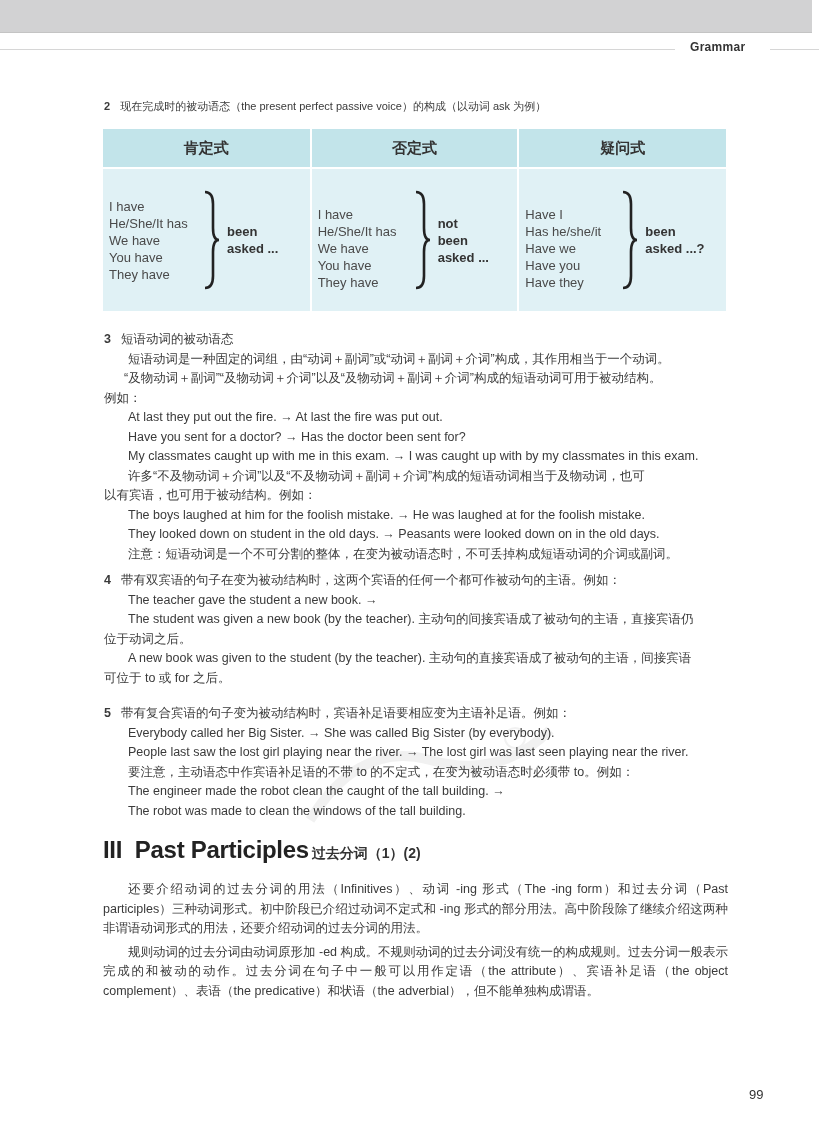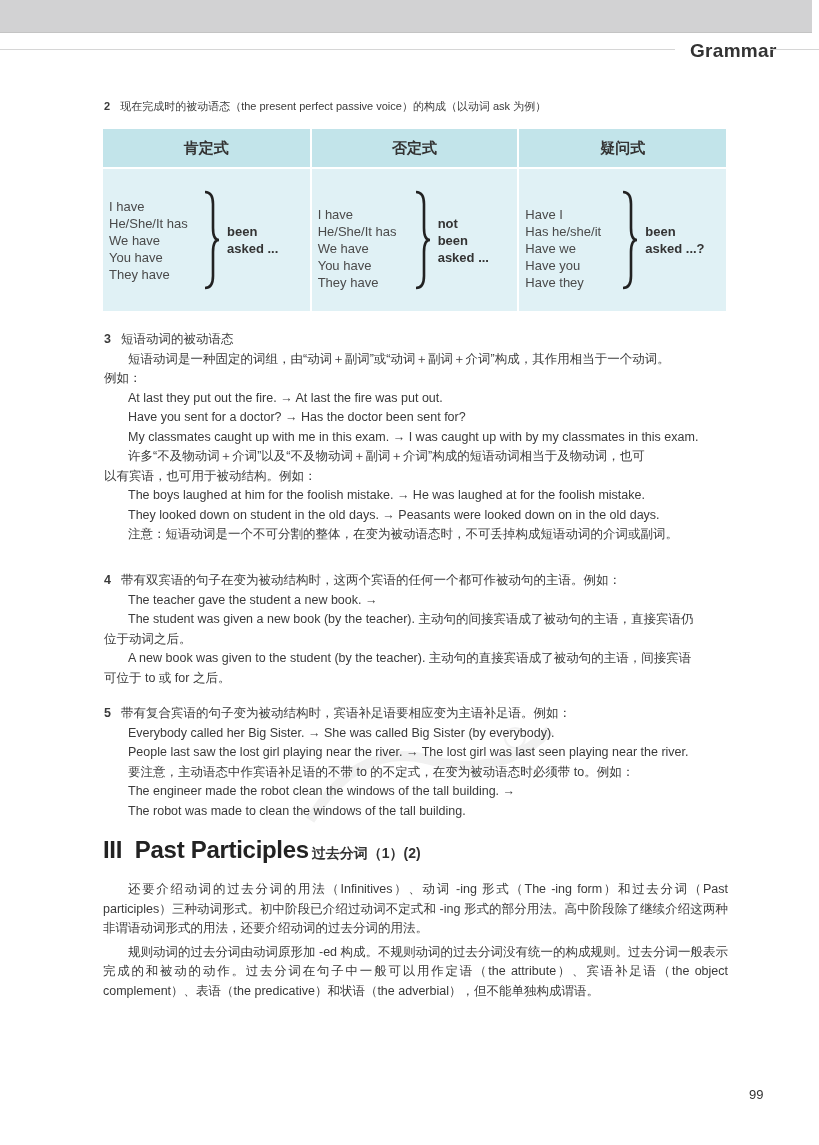--- a/index.html
+++ b/index.html
@@ -1,21 +1,21 @@
 <!DOCTYPE html>
 <html><head>
 <meta charset="utf-8">
 <style>
   html, body { margin:0; padding:0; }
   body { width:819px; height:1145px; background:#ffffff; position:relative; overflow:hidden;
          font-family:"Liberation Sans", "DejaVu Sans", sans-serif; color:#3a3a3a; }
   .topbar { position:absolute; left:0; top:0; width:812px; height:32px; background:#d2d2d3; border-bottom:1px solid #c4c4c4; }
   .hdr-line-l { position:absolute; left:0; top:49px; width:675px; height:1px; background:#d6d6d6; }
   .hdr-line-r { position:absolute; left:770px; top:49px; width:49px; height:1px; background:#d6d6d6; }
-  .hdr-title { position:absolute; left:690px; top:40px; font-size:19px; font-weight:bold; color:#333; letter-spacing:0.3px; }
+  .hdr-title { position:absolute; left:690px; top:40px; font-size:12px; font-weight:bold; color:#333; letter-spacing:0.3px; }
   .sec2 { position:absolute; left:104px; top:99px; font-size:11px; color:#3a3a3a; }
   .num { font-weight:bold; margin-right:10px; }
   table.conj { position:absolute; left:103px; top:129px; width:623px; border-collapse:collapse; table-layout:fixed; }
   table.conj th { background:#c2e4ea; height:36px; font-size:15px; font-weight:bold; color:#333; border-right:2px solid #ffffff; border-bottom:2px solid #ffffff; }
   table.conj td { background:#e0f1f5; height:142px; border-right:2px solid #ffffff; vertical-align:middle; padding:0; }
   table.conj th:last-child, table.conj td:last-child { border-right:none; }
   .cell { display:flex; align-items:center; padding-left:6px; }
   .subjects { font-size:13px; line-height:17px; color:#4a4a4a; width:94px; }
   .brace { width:18px; height:100px; margin:0 6px 0 0; }
   .verb { font-size:13px; line-height:17px; font-weight:bold; color:#333; }
@@ -106,20 +106,21 @@
           </div>
         </div>
       </td>
     </tr>
   </tbody>
 </table>
 
 <div class="block" style="top:330px">
   <p><span class="num">3</span><span>短语动词的被动语态</span></p>
   <p class="ind">短语动词是一种固定的词组，由“动词＋副词”或“动词＋副词＋介词”构成，其作用相当于一个动词。</p>
+  <p class="ind" style="padding-left:20px">“及物动词＋副词”“及物动词＋介词”以及“及物动词＋副词＋介词”构成的短语动词可用于被动结构。</p>
   <p>例如：</p>
   <p class="ind">At last they put out the fire. → At last the fire was put out.</p>
   <p class="ind">Have you sent for a doctor? → Has the doctor been sent for?</p>
   <p class="ind">My classmates caught up with me in this exam. → I was caught up with by my classmates in this exam.</p>
   <p class="ind">许多“不及物动词＋介词”以及“不及物动词＋副词＋介词”构成的短语动词相当于及物动词，也可</p>
   <p>以有宾语，也可用于被动结构。例如：</p>
   <p class="ind">The boys laughed at him for the foolish mistake. →  He was laughed at for the foolish mistake.</p>
   <p class="ind">They looked down on student in the old days. → Peasants were looked down on in the old days.</p>
   <p class="ind">注意：短语动词是一个不可分割的整体，在变为被动语态时，不可丢掉构成短语动词的介词或副词。</p>
 </div>
@@ -131,21 +132,21 @@
   <p>位于动词之后。</p>
   <p class="ind">A new book was given to the student (by the teacher). 主动句的直接宾语成了被动句的主语，间接宾语</p>
   <p>可位于 to 或 for 之后。</p>
 </div>
 
 <div class="block" style="top:704px">
   <p><span class="num">5</span><span>带有复合宾语的句子变为被动结构时，宾语补足语要相应变为主语补足语。例如：</span></p>
   <p class="ind">Everybody called her Big Sister. → She was called Big Sister (by everybody).</p>
   <p class="ind">People last saw the lost girl playing near the river. →  The lost girl was last seen playing near the river.</p>
   <p class="ind">要注意，主动语态中作宾语补足语的不带 to 的不定式，在变为被动语态时必须带 to。例如：</p>
-  <p class="ind">The engineer made the robot clean the windows of the tall building. →</p>
+  <p class="ind">The engineer made the robot clean the caught of the tall building. →</p>
   <p class="ind">The robot was made to clean the windows of the tall building.</p>
 </div>
 
 <svg class="wm" viewBox="0 0 260 110">
   <path d="M10 100 Q60 20 130 40 T250 10" fill="none" stroke="#000" stroke-width="10"></path>
   <circle cx="215" cy="18" r="10" fill="none" stroke="#000" stroke-width="2"></circle>
 </svg>
 
 <div class="h3">
   <span>III</span>&nbsp;

